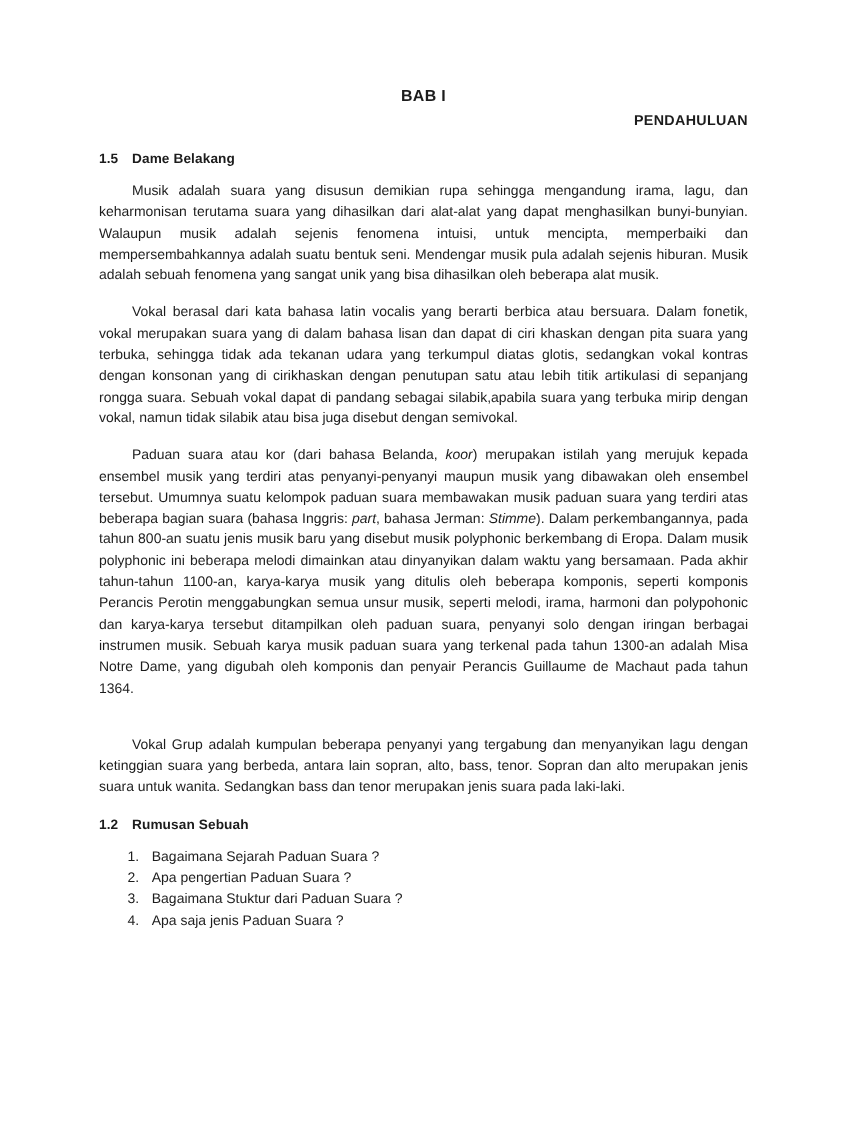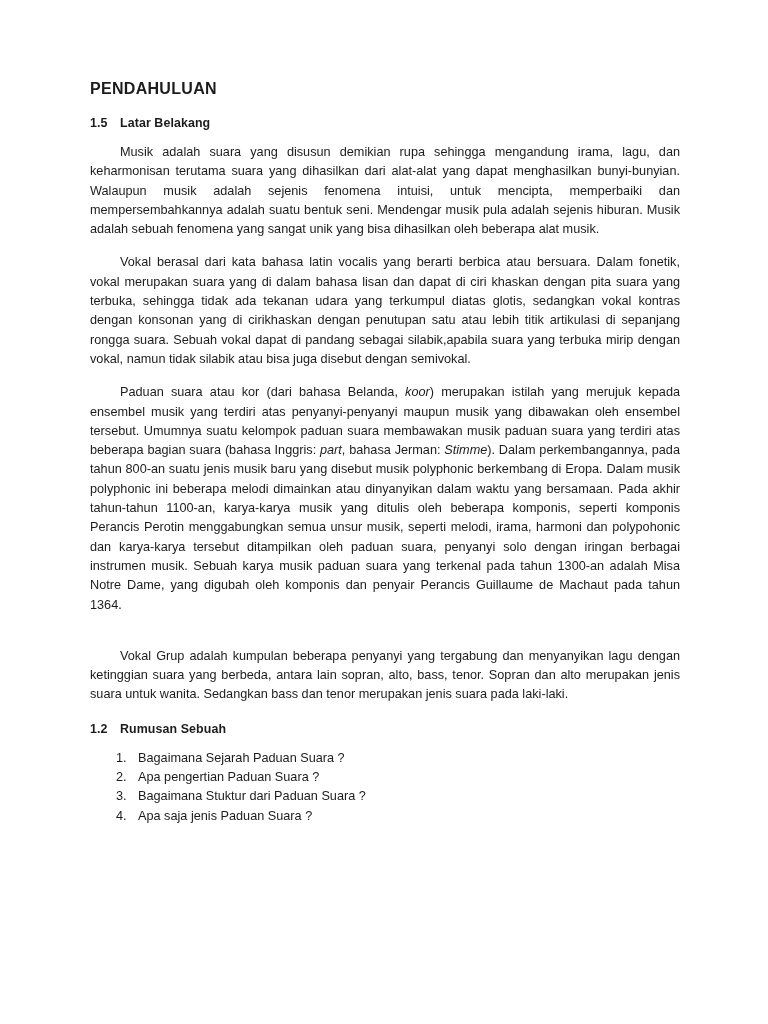--- a/index.html
+++ b/index.html
@@ -32,23 +32,23 @@
   .doc-title {
     text-align: center;
     font-weight: bold;
     font-size: 14.5px;
     line-height: 21px;
     letter-spacing: 0.3px;
     margin: 0;
     padding: 0;
   }
   .doc-title-line2 {
-    text-align: left;
+    text-align: right;
     font-weight: bold;
-    font-size: 16px;
+    font-size: 13px;
     line-height: 21px;
     letter-spacing: 0.3px;
     margin: 0 0 16px 0;
     padding: 0;
   }
   h2.section-heading {
     font-size: 12.4px;
     font-weight: bold;
     line-height: 16px;
     margin: 0 0 12px 0;
@@ -101,24 +101,25 @@
   .heading-12-wrap {
     margin-top: 4px;
   }
 </style>
 </head>
 <body>
 
 <div class="page">
   <div class="content">
 
+    <div class="doc-title">BAB I</div>
     <div class="doc-title-line2">PENDAHULUAN</div>
 
     <h2 class="section-heading">
-      <span class="num">1.5</span><span>Latar Belakang</span>
+      <span class="num">1.5</span><span>Dame Belakang</span>
     </h2>
 
     <p class="body-text">
       <b>Musik</b><span> adalah suara yang disusun demikian rupa sehingga mengandung irama, lagu, dan keharmonisan terutama suara yang dihasilkan dari alat-alat yang dapat menghasilkan bunyi-bunyian. Walaupun musik adalah sejenis fenomena intuisi, untuk mencipta, memperbaiki dan mempersembahkannya adalah suatu bentuk seni. Mendengar musik pula adalah sejenis hiburan. Musik adalah sebuah fenomena yang sangat unik yang bisa dihasilkan oleh beberapa alat musik.</span>
     </p>
 
     <p class="body-text">Vokal berasal dari kata bahasa latin vocalis yang berarti berbica atau bersuara. Dalam fonetik, vokal merupakan suara yang di dalam bahasa lisan dan dapat di ciri khaskan dengan pita suara yang terbuka, sehingga tidak ada tekanan udara yang terkumpul diatas glotis, sedangkan vokal kontras dengan konsonan yang di cirikhaskan dengan penutupan satu atau lebih titik  artikulasi di sepanjang rongga suara. Sebuah vokal dapat di pandang sebagai silabik,apabila suara yang terbuka mirip dengan vokal, namun tidak silabik atau bisa juga disebut dengan semivokal.</p>
 
     <p class="body-text">
       <b>Paduan suara</b><span> atau </span><b>kor</b><span> (dari bahasa Belanda, </span><i>koor</i><span>) merupakan istilah yang merujuk kepada ensembel musik yang terdiri atas penyanyi-penyanyi maupun musik yang dibawakan oleh ensembel tersebut. Umumnya suatu kelompok paduan suara membawakan musik paduan suara yang terdiri atas beberapa bagian suara (bahasa Inggris: </span><i>part</i><span>, bahasa Jerman: </span><i>Stimme</i><span>). Dalam perkembangannya, pada tahun 800-an suatu jenis musik baru yang disebut musik polyphonic berkembang di Eropa. Dalam musik polyphonic ini beberapa melodi dimainkan atau dinyanyikan dalam waktu yang bersamaan. Pada akhir tahun-tahun 1100-an, karya-karya musik yang ditulis oleh beberapa komponis, seperti komponis Perancis Perotin menggabungkan semua unsur musik, seperti melodi, irama, harmoni dan polypohonic dan karya-karya tersebut ditampilkan oleh paduan suara, penyanyi solo dengan iringan berbagai instrumen musik. Sebuah karya musik paduan suara yang terkenal pada tahun 1300-an adalah Misa Notre Dame, yang digubah oleh komponis dan penyair Perancis Guillaume de Machaut pada tahun 1364.</span>

